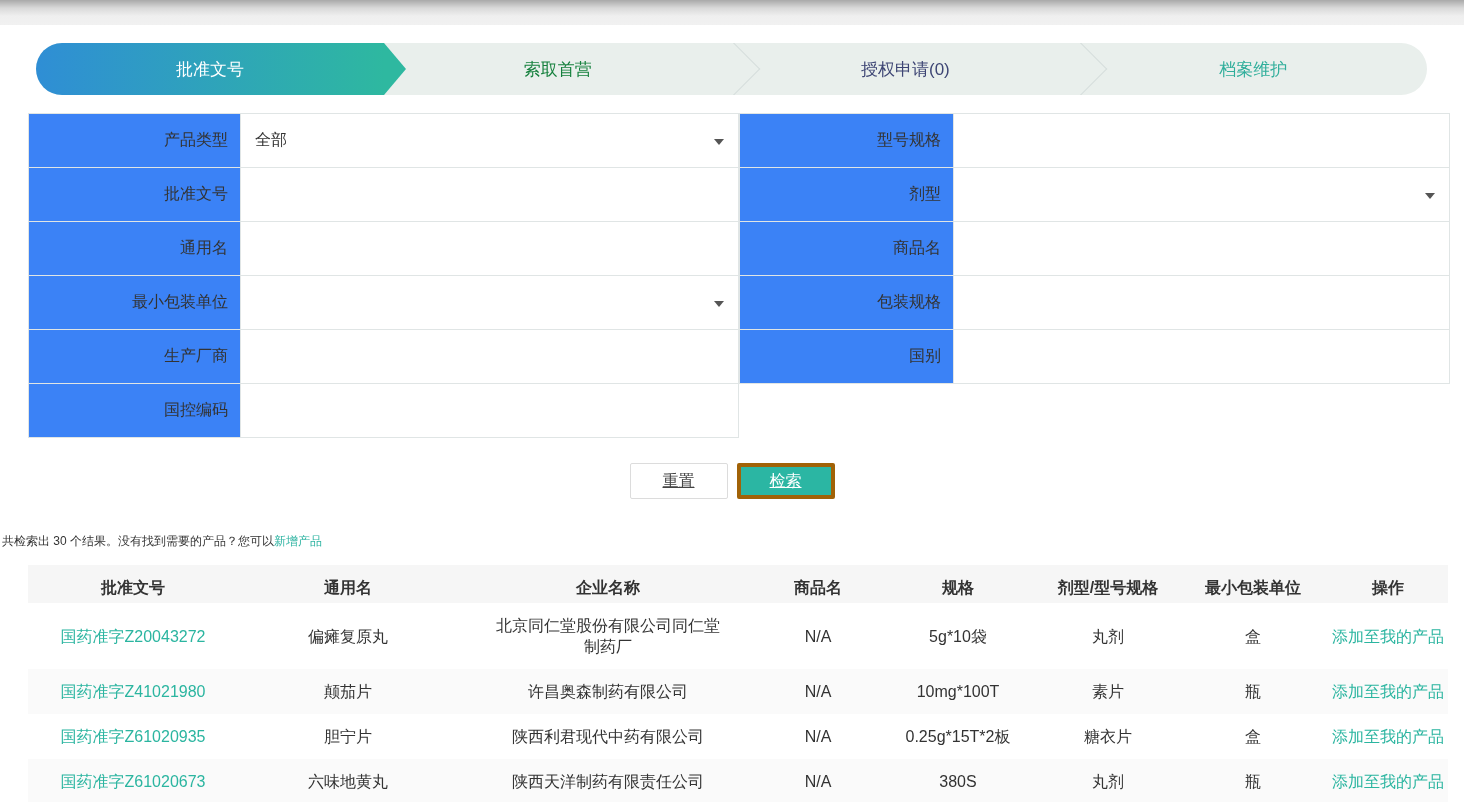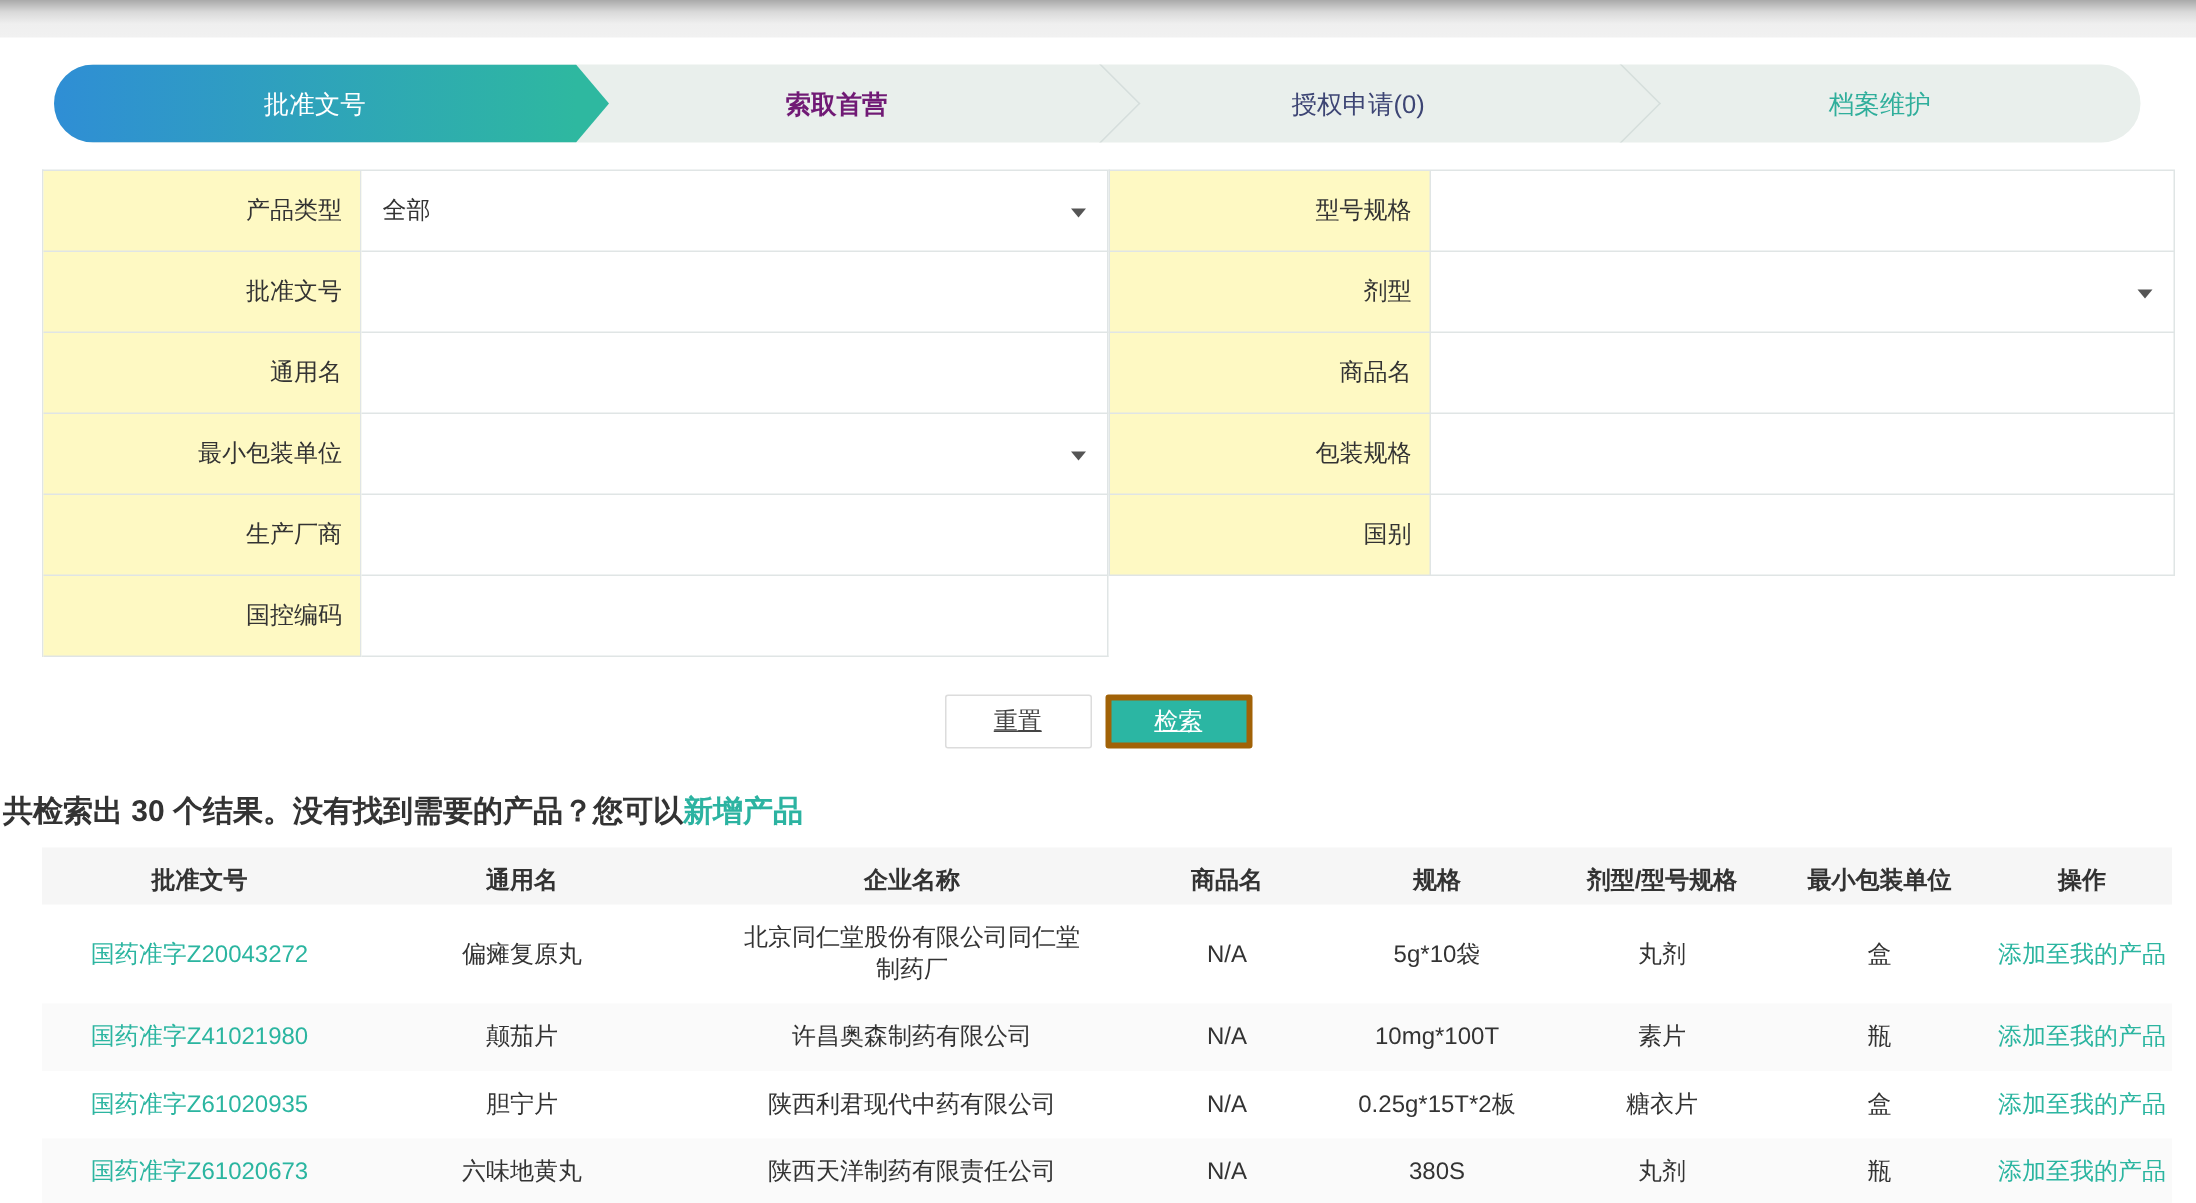--- a/index.html
+++ b/index.html
@@ -50,21 +50,21 @@
     border-right:1px solid #d5dedc;
     transform:rotate(45deg);
   }
   
   .form-wrap { margin:18px 16px 0 28px; display:flex; align-items:flex-start; }
   .fgrid { display:grid; grid-auto-rows:54px; border-top:1px solid #e0e5e5; border-left:1px solid #e0e5e5; }
   .fgrid.left  { grid-template-columns:212px 498px; }
   .fgrid.right { grid-template-columns:214px 496px; }
   .fcell { border-right:1px solid #e0e5e5; border-bottom:1px solid #e0e5e5; }
   .flabel {
-    background:#fef9c3;
+    background:#3b82f6;
     display:flex; align-items:center; justify-content:flex-end;
     padding-right:12px;
     font-size:16px;
   }
   .fctrl {
     background:#fff;
     position:relative;
     display:flex; align-items:center;
     padding:0 26px 0 14px;
   }
@@ -83,21 +83,21 @@
   
   .btn-row { display:flex; justify-content:center; gap:9px; margin-top:25px; }
   .btn {
     width:98px; height:36px;
     display:flex; align-items:center; justify-content:center;
     font-size:16px; cursor:pointer; border-radius:2px;text-decoration:underline;
   }
   .btn-reset  { background:#fff; border:1px solid #dcdcdc; color:#444; }
   .btn-search { background:#2bb6a3; border:4px solid #a16207; color:#fff; }
   
-  .results { margin-top:32px; padding-left:2px; font-size:20px; line-height:20px;font-weight:bold; }
+  .results { margin-top:32px; padding-left:2px; font-size:12px; line-height:20px; }
   .results a { color:#2cb3a1; text-decoration:none; cursor:pointer; }
   
   .rtable { margin:14px 16px 0 28px; width:1420px; font-size:16px; }
   .trow {
     display:grid;
     grid-template-columns:210px 220px 300px 120px 160px 140px 150px 120px;
     align-items:center;
     text-align:center;
   }
   .thead { background:#f6f6f6; height:38px; font-weight:bold; }
@@ -109,21 +109,21 @@
 </head>
 <body>
 
 <div class="topbar"></div>
 
 <div class="stepper" id="stepper">
     <div class="seg active">
       <span class="seg-label" style="color: rgb(255, 255, 255);">批准文号</span>
     </div>
     <div class="seg">
-      <span class="seg-label" style="color: #701a75; font-weight: bold;">索取首营</span>
+      <span class="seg-label" style="color: #15803d;">索取首营</span>
     </div>
     <div class="seg">
       <span class="chev"></span>
       <span class="seg-label" style="color: rgb(61, 69, 116);">授权申请(0)</span>
     </div>
     <div class="seg">
       <span class="chev"></span>
       <span class="seg-label" style="color: rgb(47, 174, 155); text-align: center;">档案维护</span>
     </div>
   </div>

